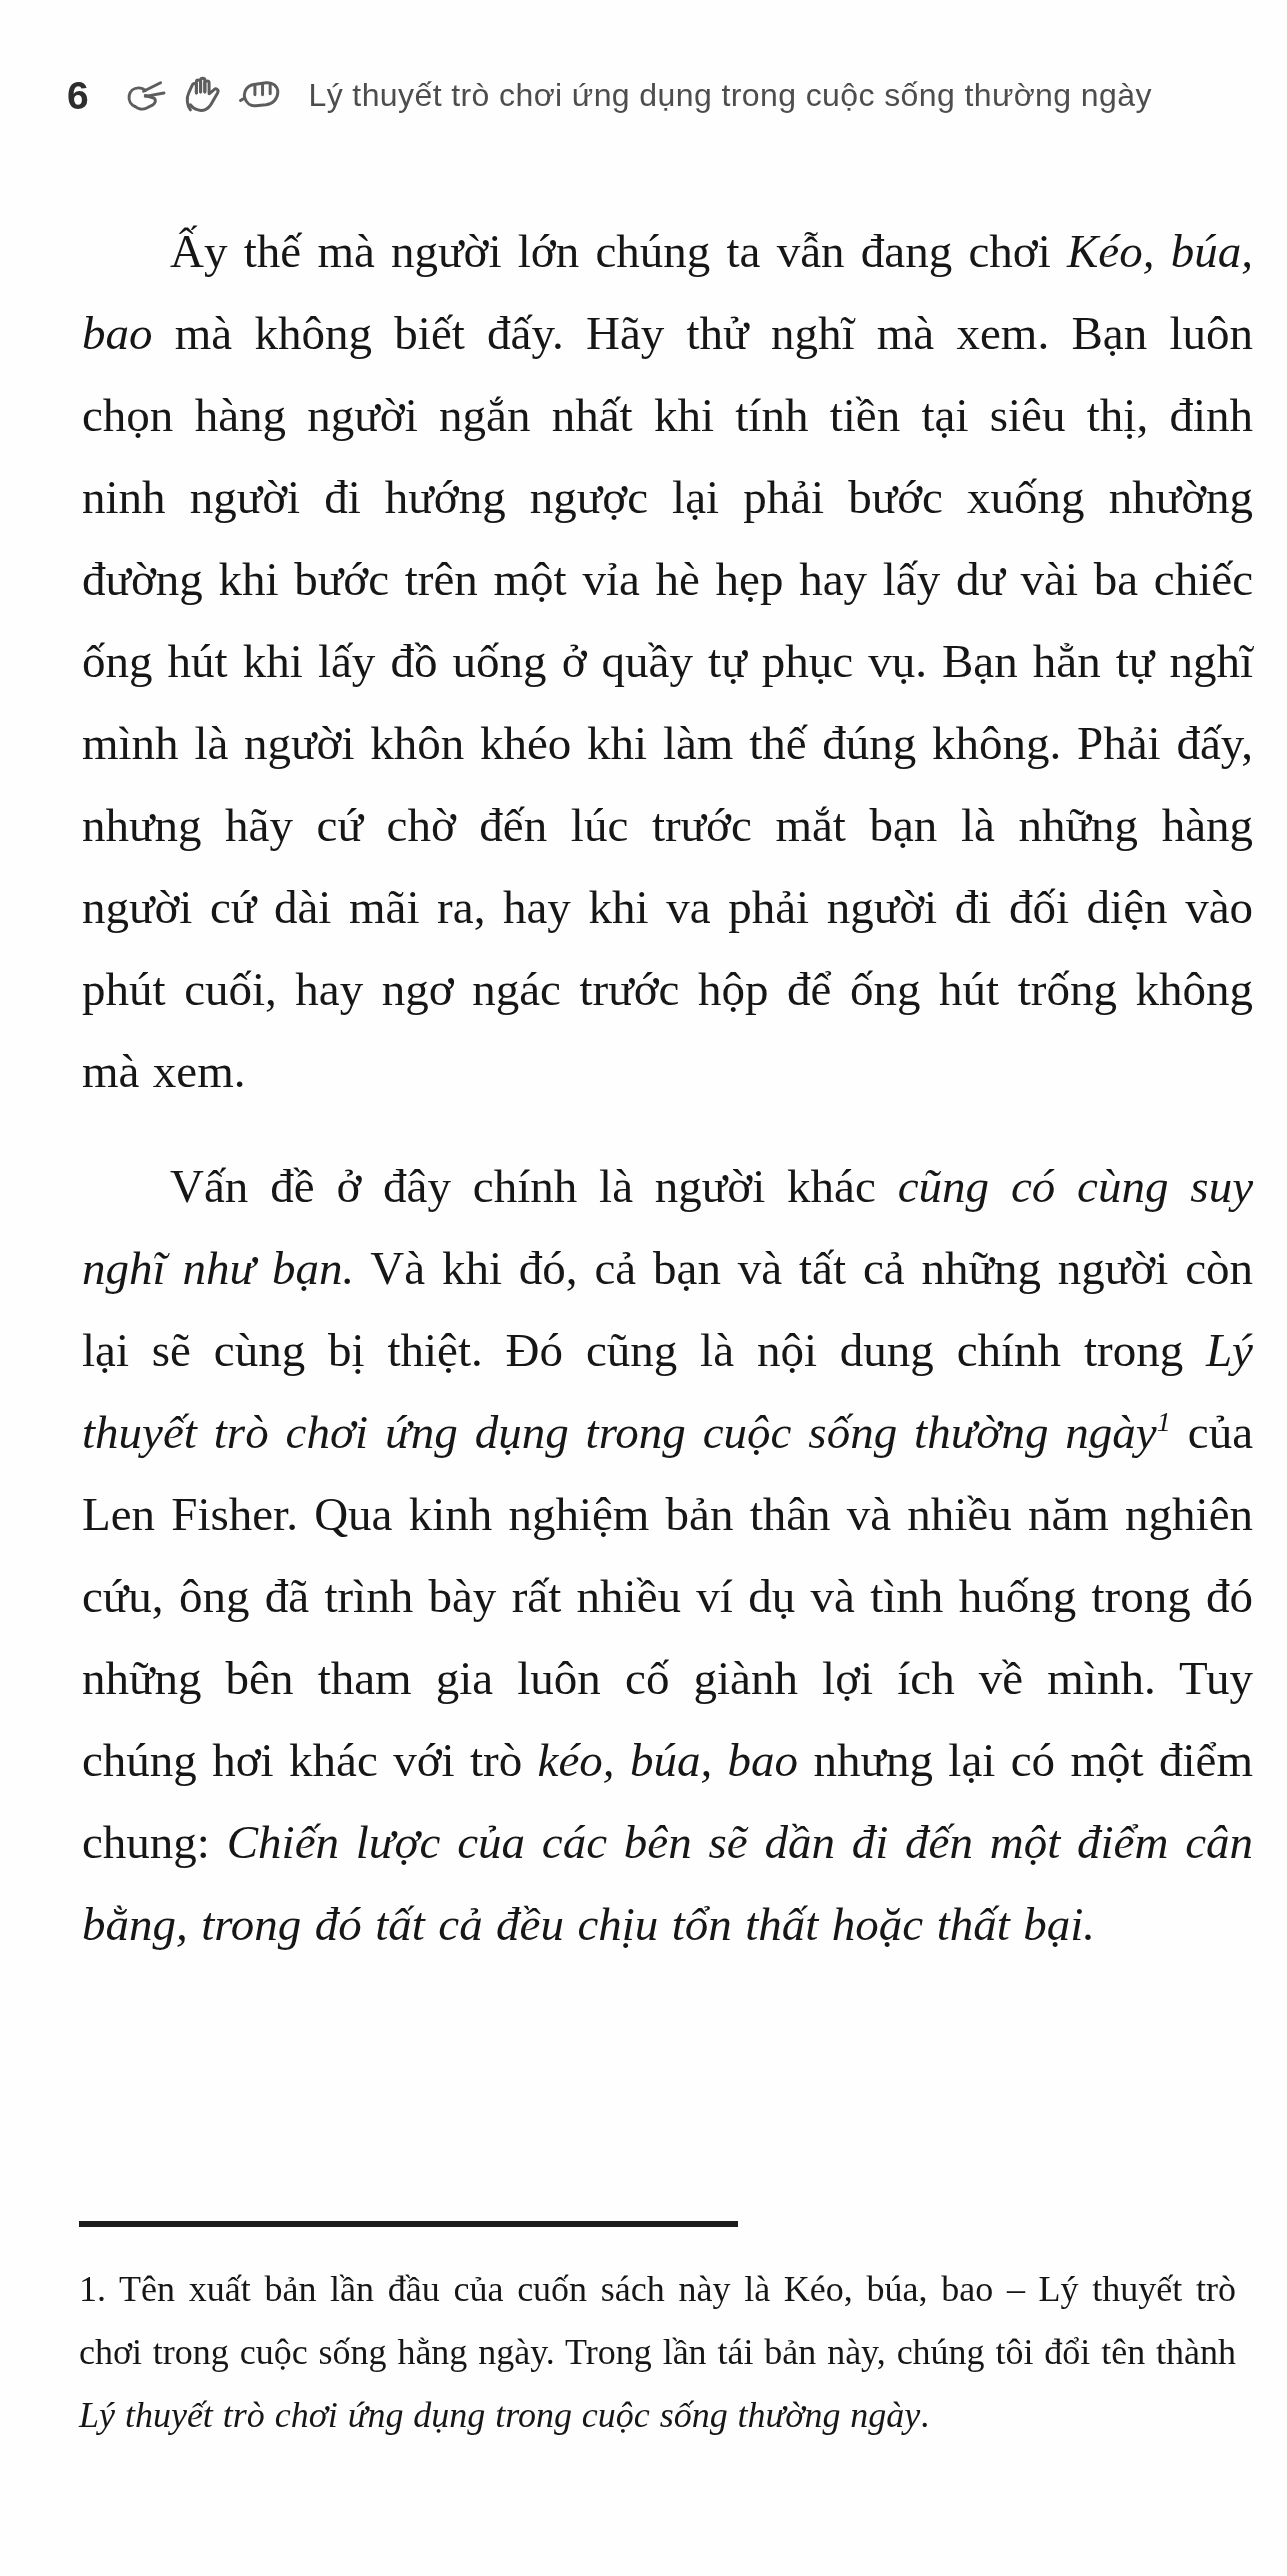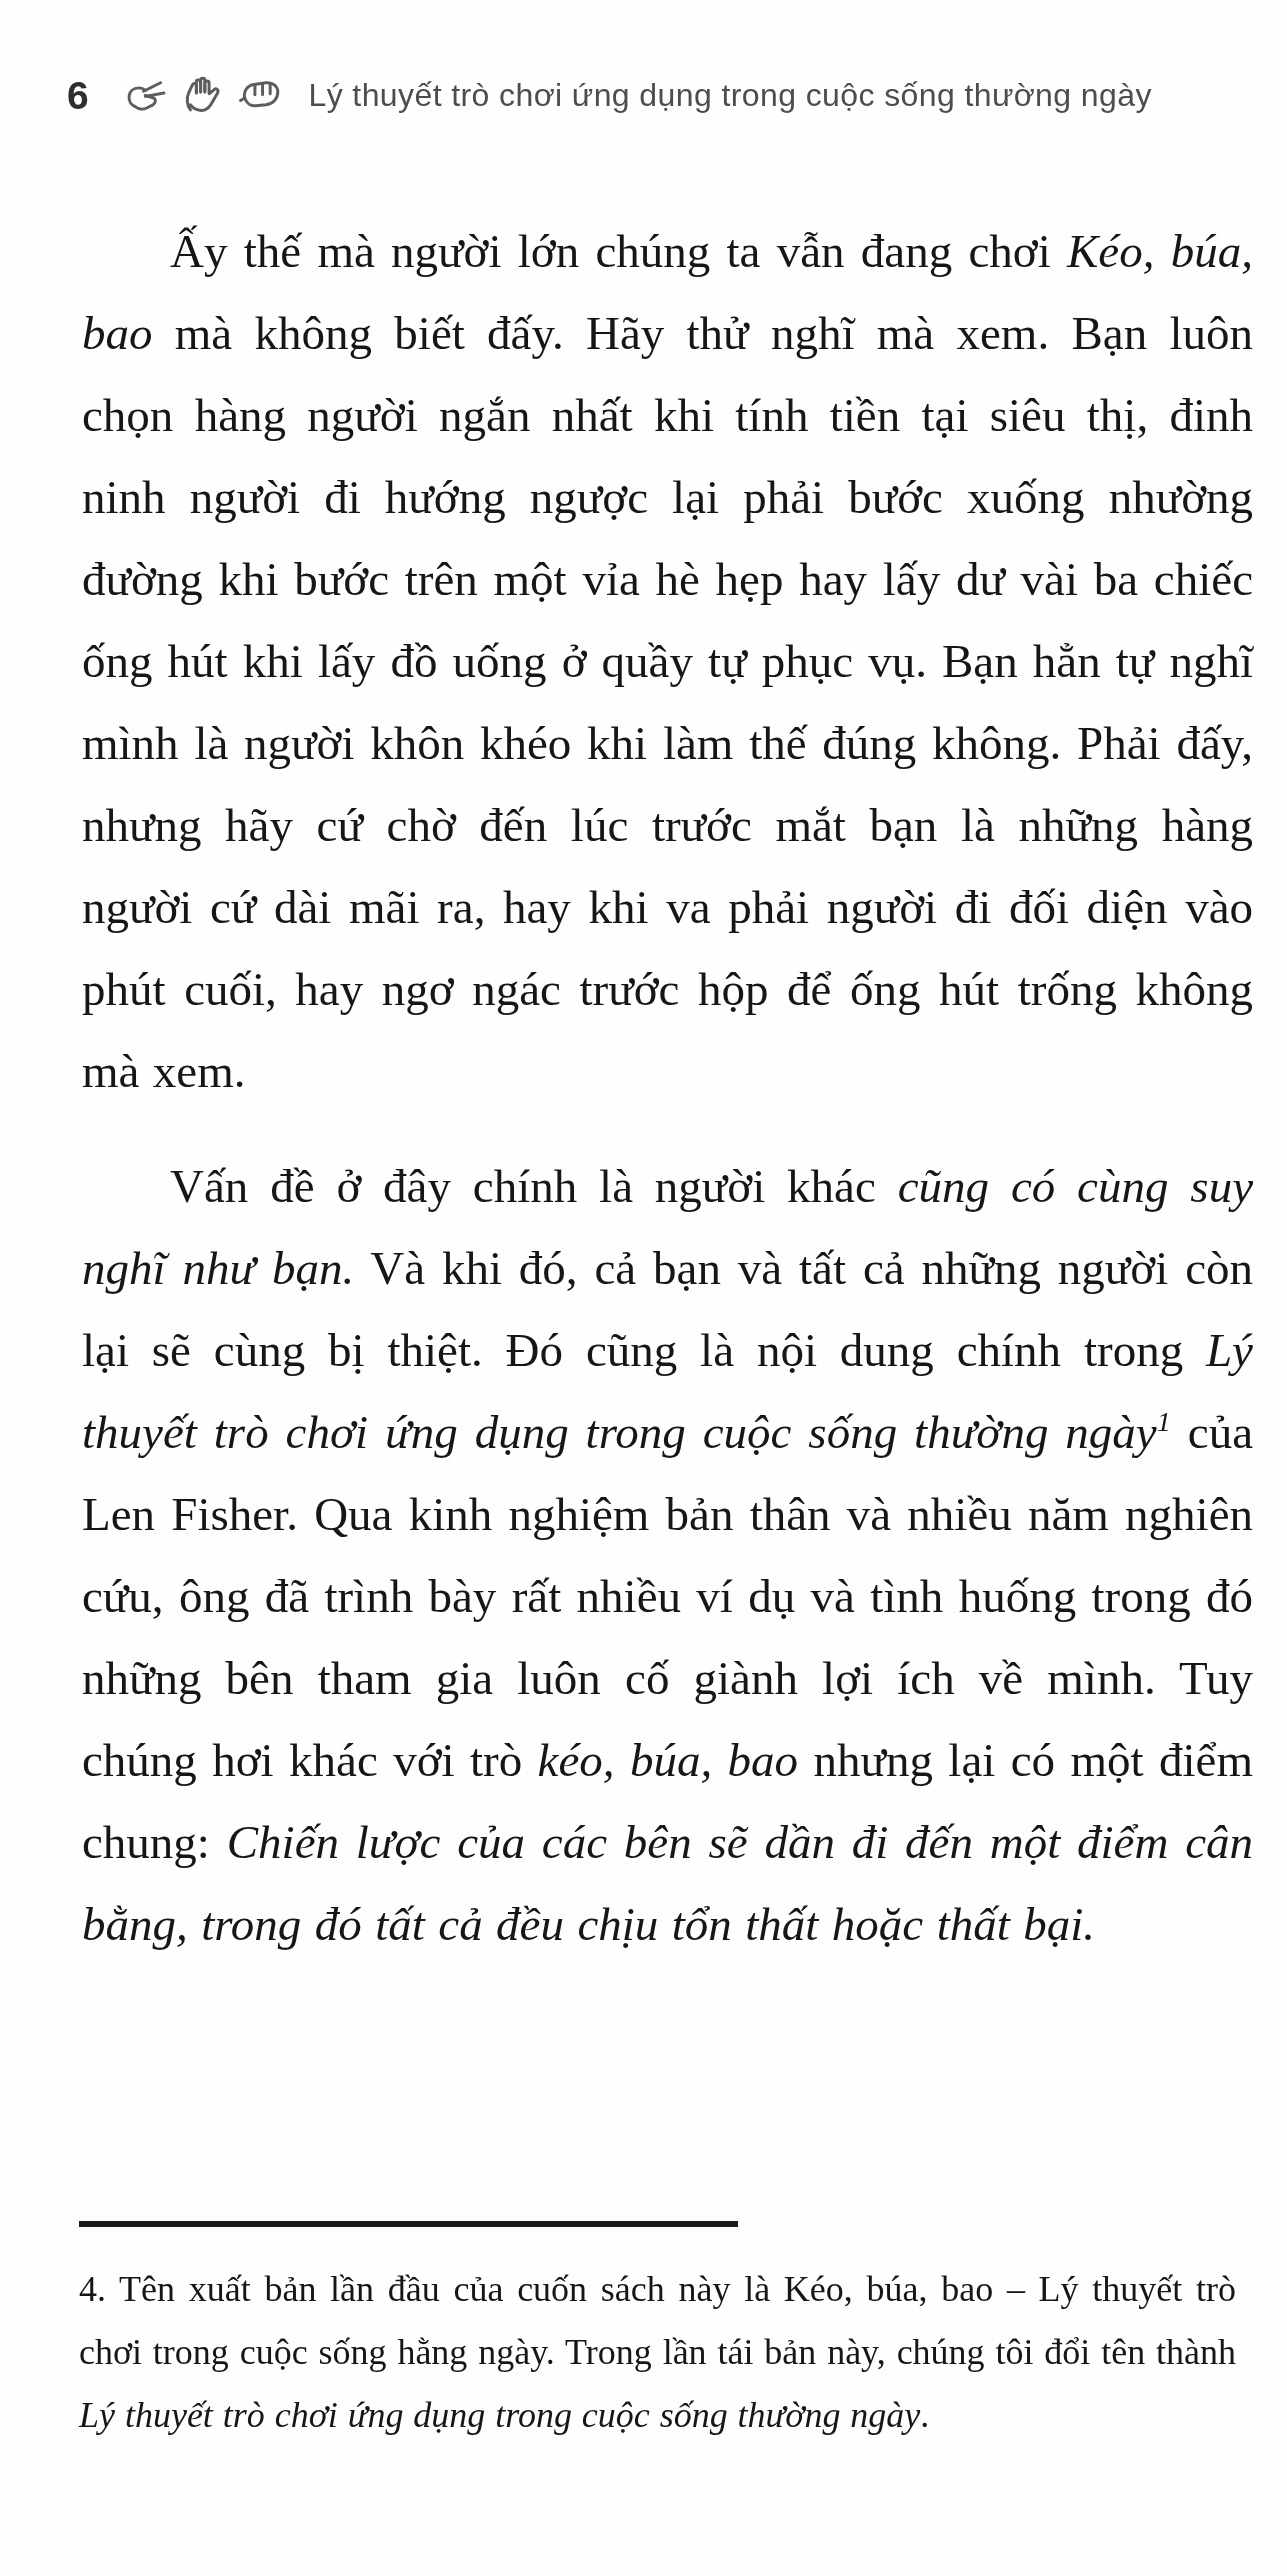--- a/index.html
+++ b/index.html
@@ -83,17 +83,17 @@
     <span class="running-title">Lý thuyết trò chơi ứng dụng trong cuộc sống thường ngày</span>
   </div>
 
   <div class="content">
     <p><span>Ấy thế mà người lớn chúng ta vẫn đang chơi </span><span class="it">Kéo, búa, bao</span><span> mà không biết đấy. Hãy thử nghĩ mà xem. Bạn luôn chọn hàng người ngắn nhất khi tính tiền tại siêu thị, đinh ninh người đi hướng ngược lại phải bước xuống nhường đường khi bước trên một vỉa hè hẹp hay lấy dư vài ba chiếc ống hút khi lấy đồ uống ở quầy tự phục vụ. Bạn hẳn tự nghĩ mình là người khôn khéo khi làm thế đúng không. Phải đấy, nhưng hãy cứ chờ đến lúc trước mắt bạn là những hàng người cứ dài mãi ra, hay khi va phải người đi đối diện vào phút cuối, hay ngơ ngác trước hộp để ống hút trống không mà xem.</span></p>
     <p><span>Vấn đề ở đây chính là người khác </span><span class="it">cũng có cùng suy nghĩ như bạn.</span><span> Và khi đó, cả bạn và tất cả những người còn lại sẽ cùng bị thiệt. Đó cũng là nội dung chính trong </span><span class="it">Lý thuyết trò chơi ứng dụng trong cuộc sống thường ngày</span><sup class="it">1</sup><span> của Len Fisher. Qua kinh nghiệm bản thân và nhiều năm nghiên cứu, ông đã trình bày rất nhiều ví dụ và tình huống trong đó những bên tham gia luôn cố giành lợi ích về mình. Tuy chúng hơi khác với trò </span><span class="it">kéo, búa, bao</span><span> nhưng lại có một điểm chung: </span><span class="it">Chiến lược của các bên sẽ dần đi đến một điểm cân bằng, trong đó tất cả đều chịu tổn thất hoặc thất bại.</span></p>
   </div>
 
   <div class="footnote-rule"></div>
   <div class="footnote">
-    <p><span>4. Tên xuất bản lần đầu của cuốn sách này là Kéo, búa, bao – Lý thuyết trò chơi trong cuộc sống hằng ngày. Trong lần tái bản này, chúng tôi đổi tên thành </span><span class="it">Lý thuyết trò chơi ứng dụng trong cuộc sống thường ngày</span><span>.</span></p>
+    <p><span>1. Tên xuất bản lần đầu của cuốn sách này là Kéo, búa, bao – Lý thuyết trò chơi trong cuộc sống hằng ngày. Trong lần tái bản này, chúng tôi đổi tên thành </span><span class="it">Lý thuyết trò chơi ứng dụng trong cuộc sống thường ngày</span><span>.</span></p>
   </div>
 
 </div>
 
 
 </body></html>

